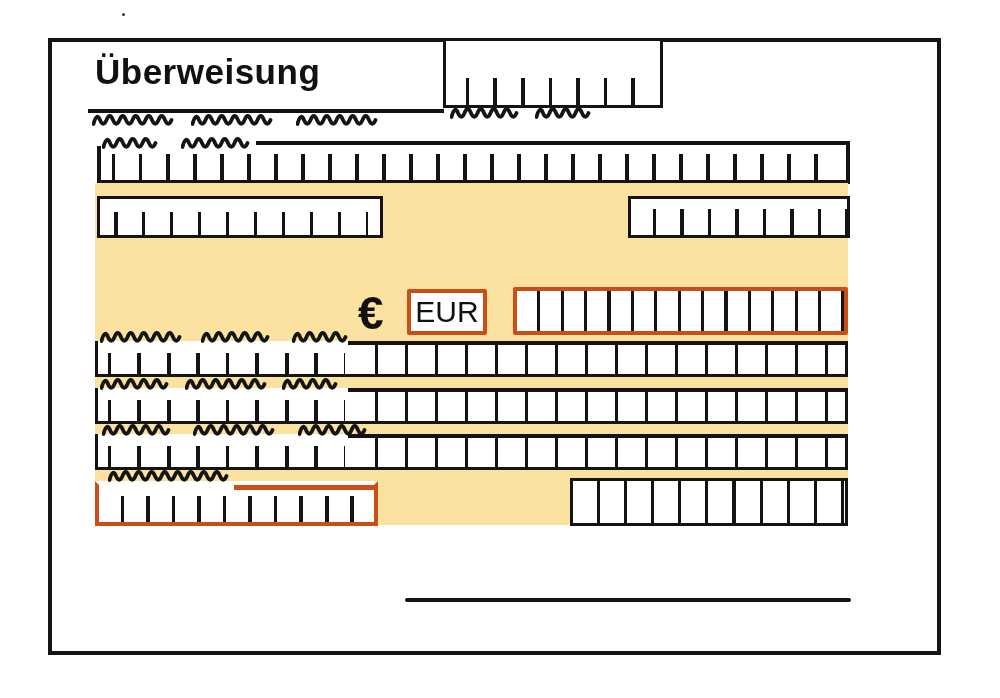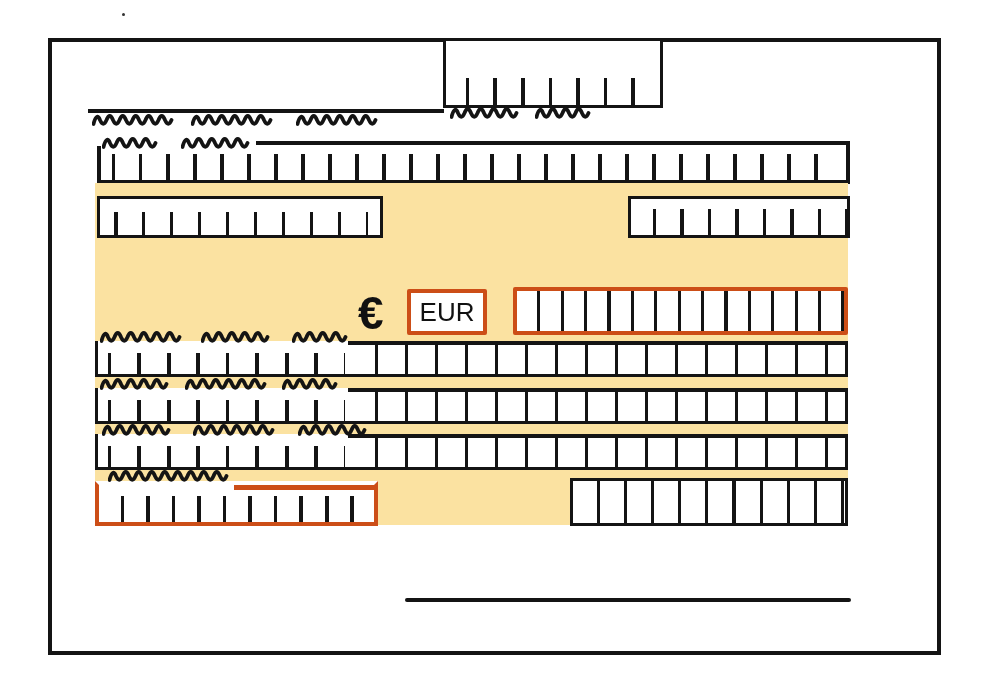--- a/index.html
+++ b/index.html
@@ -26,21 +26,21 @@
   #lf-bottom{left:97px;top:180px;width:753px;}
   #lf-right{left:846px;top:142px;height:41px;}
   #lf-ticks{left:112px;top:154px;width:724px;height:27px;--sp:27px;}
 
   .white-box{border:3.5px solid #141414;background:#fff;}
   #boxL{left:97px;top:196px;width:286px;height:42px;}
   #boxR{left:628px;top:196px;width:222px;height:42px;}
 
   #euro-symbol{left:358px;top:286px;font-size:46px;font-weight:600;color:#111;}
   .orange-box{border:4.5px solid #CC4E17;background:#fff;border-radius:2px;}
-  #eur-box{left:407px;top:289px;width:80px;height:46px;display:flex;align-items:center;justify-content:center;font-size:26px;color:#111;}
+  #eur-box{left:407px;top:289px;width:80px;height:46px;display:flex;align-items:center;justify-content:center;font-size:30px;color:#111;}
   #amount-box{left:513px;top:287px;width:335px;height:48px;}
   .cell-divs{position:absolute;top:0;bottom:0;background-image:repeating-linear-gradient(90deg,transparent 0 calc(var(--sp) - 3.2px),#141414 calc(var(--sp) - 3.2px) var(--sp));}
 
   .char-row{position:absolute;left:95px;width:753px;height:36px;background:#fff;border-left:3.5px solid #141414;border-right:3.5px solid #141414;border-bottom:3.5px solid #141414;}
   .char-row .row-topline{position:absolute;top:0;left:250px;right:0;height:3.5px;background:#141414;}
   .char-row .row-ticks{position:absolute;bottom:0;left:10px;width:237px;height:21px;--sp:29.5px;}
   .char-row .row-divs{left:250px;right:0;--sp:30px;}
   #rowA{top:341px;} #rowB{top:388px;} #rowC{top:434px;}
 
   #orange-bottom{left:95px;top:481px;width:283px;height:45px;border:4.5px solid #CC4E17;border-top-color:transparent;background:#fff;}
@@ -56,20 +56,21 @@
   .squiggle svg{display:inline-block;margin-right:13px;vertical-align:top;}
 </style>
 </head>
 <body>
 
 <div id="canvas">
   <div class="abs" id="speck"></div>
 
   <div class="abs" id="frame"></div>
 
+  <div class="abs" id="title">Überweisung</div>
 
   <div class="abs line-h" id="header-line"></div>
 
   <div class="abs" id="topright-box">
     <div class="ticks" style="bottom:0;left:20px;width:190px;height:27px;--sp:27.5px;"></div>
   </div>
 
   <div class="squiggle" style="left:92px;top:111px;"><svg width="86" height="21" viewBox="0 0 86 21">
         <path d="M1.5 13 Q4.7 1 8 9 Q11.3 16.5 14.5 9 Q17.7 1 21 9 Q24.3 16.5 27.5 9 Q30.7 1 34 9 Q37.3 16.5 40.5 9 Q43.7 1 47 9 Q50.3 16.5 53.5 9 Q56.7 1 60 9 Q63.3 16.5 66.5 9 Q69.7 1 73 9 Q76.3 16.5 79.5 9" fill="none" stroke="#141414" stroke-width="3.8" stroke-linecap="round"></path>
       </svg><svg width="92" height="21" viewBox="0 0 92 21">

